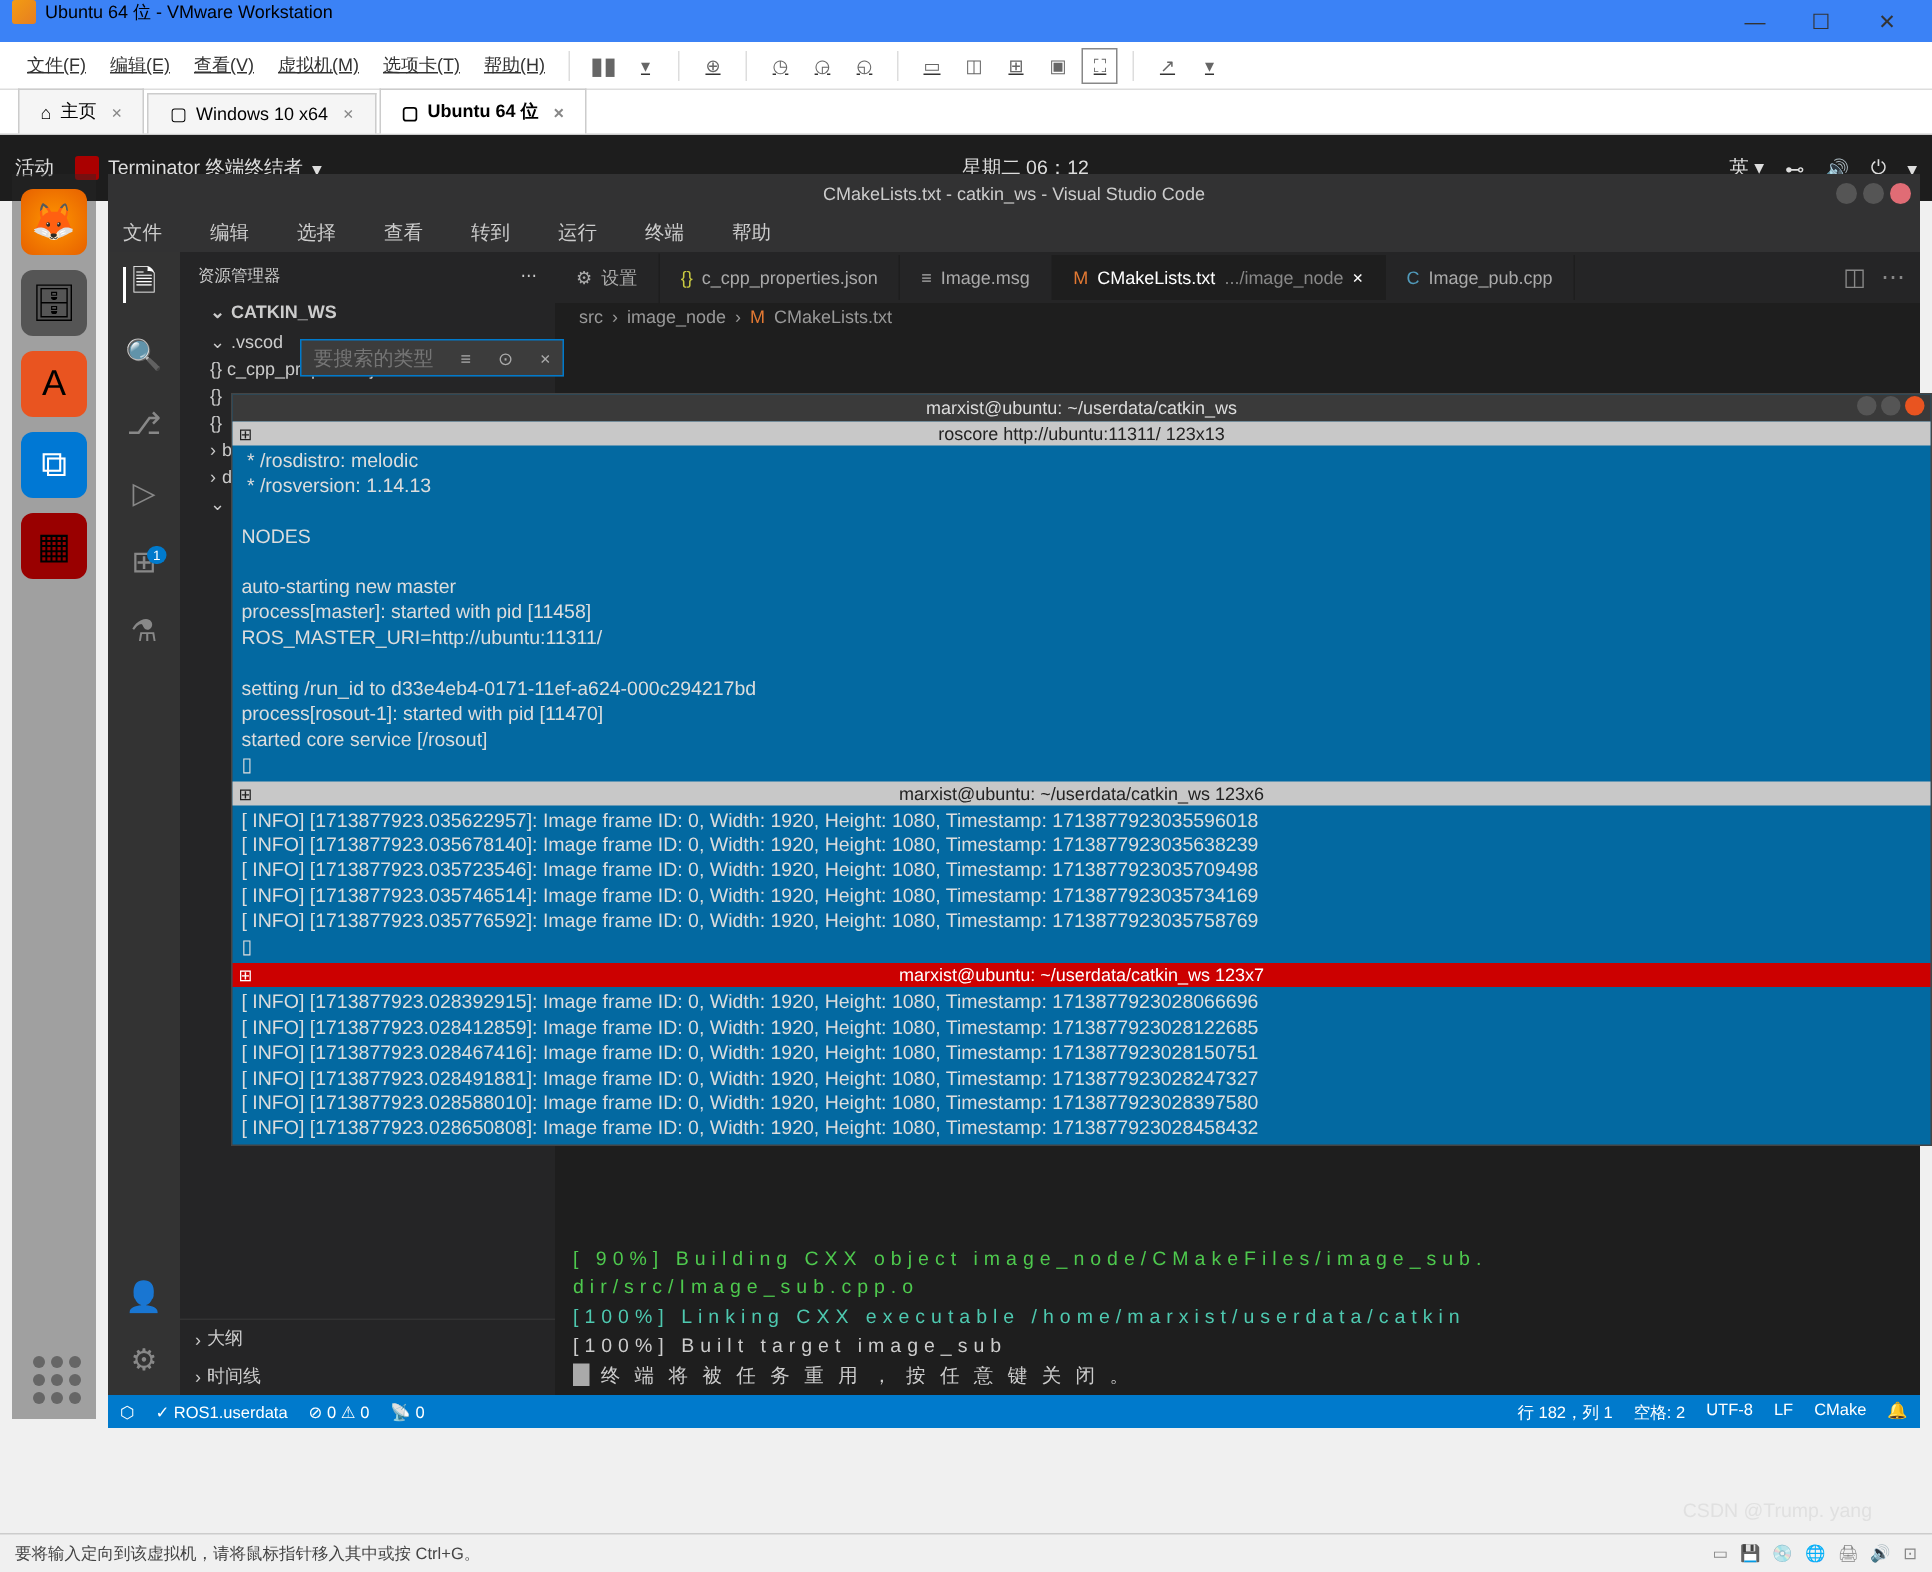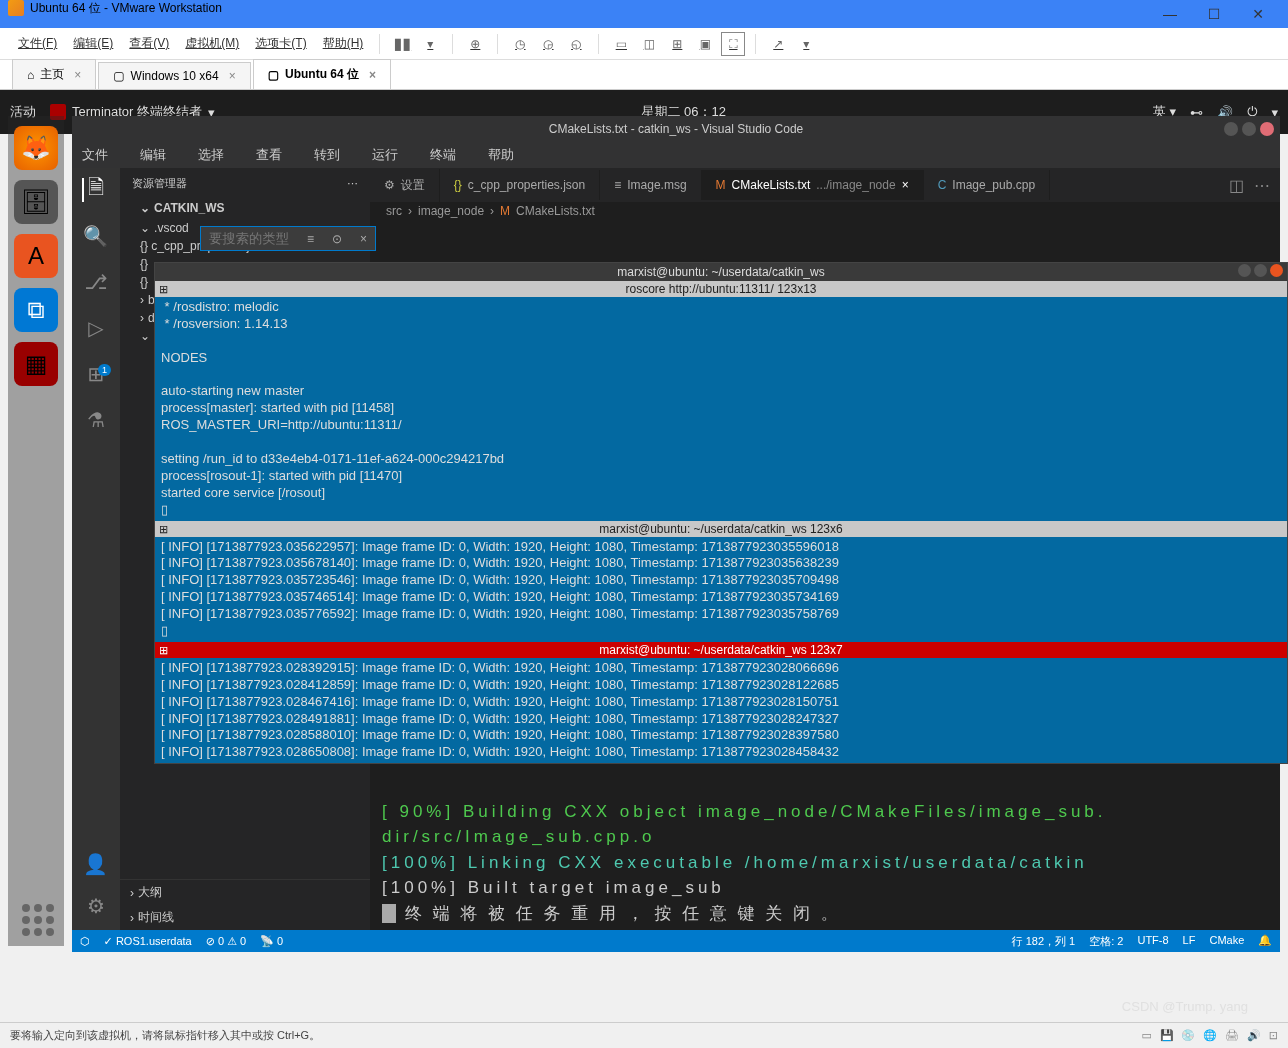--- a/index.html
+++ b/index.html
@@ -77,21 +77,21 @@
 .editor-tab.active { background: #1e1e1e; color: #fff; }
 .editor-tab .tab-icon { font-size: 12px; }
 .breadcrumb { height: 22px; padding: 2px 16px; font-size: 12px; color: #999; display: flex; gap: 6px; }
 .code-area { padding: 4px 0; font-family: "Consolas", monospace; font-size: 14px; }
 .code-line { display: flex; }
 .line-num { width: 50px; text-align: right; color: #858585; padding-right: 16px; }
 .code-text { color: #d4d4d4; }
 .fn-yellow { color: #dcdcaa; }
 .str-cyan { color: #9cdcfe; }
 
-.build-output { font-family: "Consolas", monospace; font-size: 17px; letter-spacing: 4px; padding: 4px 12px; color: #ccc; line-height: 1.5; }
+.build-output { font-family: "Consolas", monospace; font-size: 13px; letter-spacing: 4px; padding: 4px 12px; color: #ccc; line-height: 1.5; }
 .build-output .green { color: #4ec94e; }
 .build-output .cyan { color: #4ec9b0; }
 
 
 .terminal-window { position: absolute; left: 154px; top: 262px; right: 0; background: #0369a1; border: 1px solid #444; font-family: "Consolas","DejaVu Sans Mono",monospace; font-size: 13px; color: #ddd; z-index: 10; }
 .term-title { background: #3a3a3a; color: #ddd; text-align: center; padding: 2px 0; font-size: 12px; position: relative; }
 .term-title .term-winbtn { position: absolute; right: 4px; top: 1px; display: flex; gap: 3px; }
 .term-title .term-winbtn span { width: 13px; height: 13px; border-radius: 50%; }
 .term-pane-title { background: #c8c8c8; color: #222; text-align: center; padding: 1px 0; font-size: 12px; position: relative; }
 .term-pane-title .pane-icon { position: absolute; left: 4px; top: 2px; font-size: 11px; }

